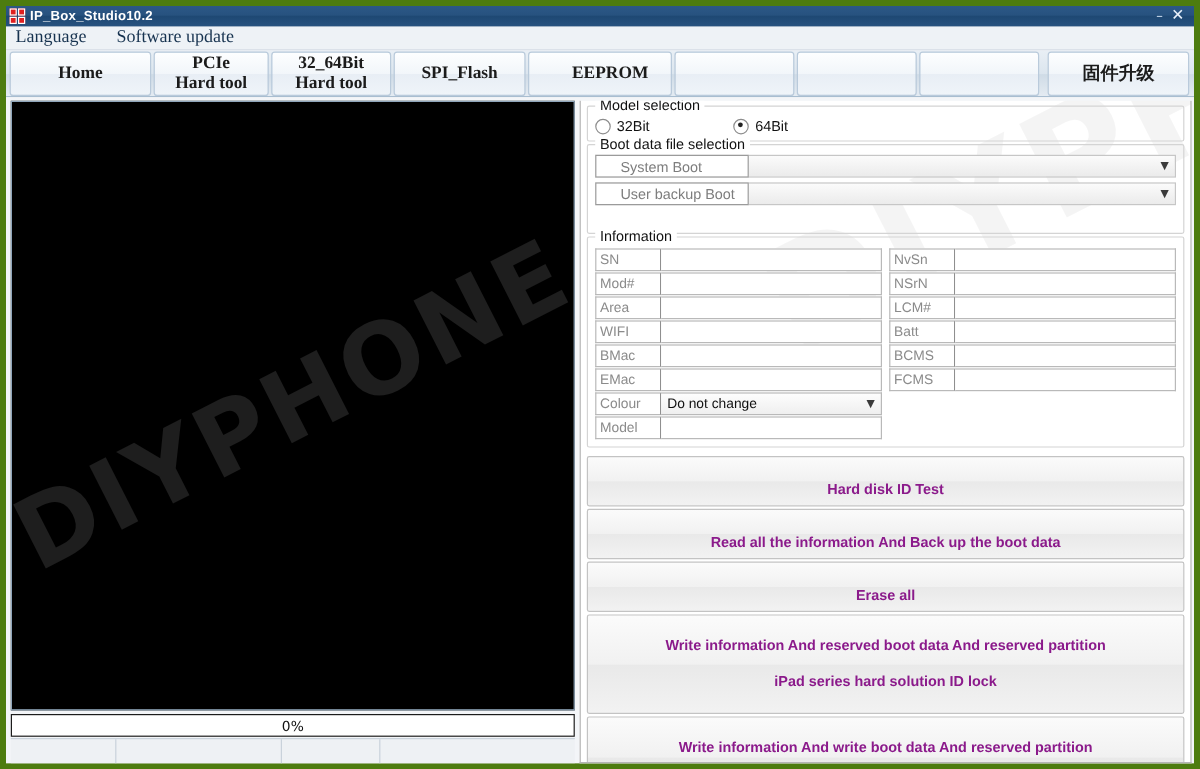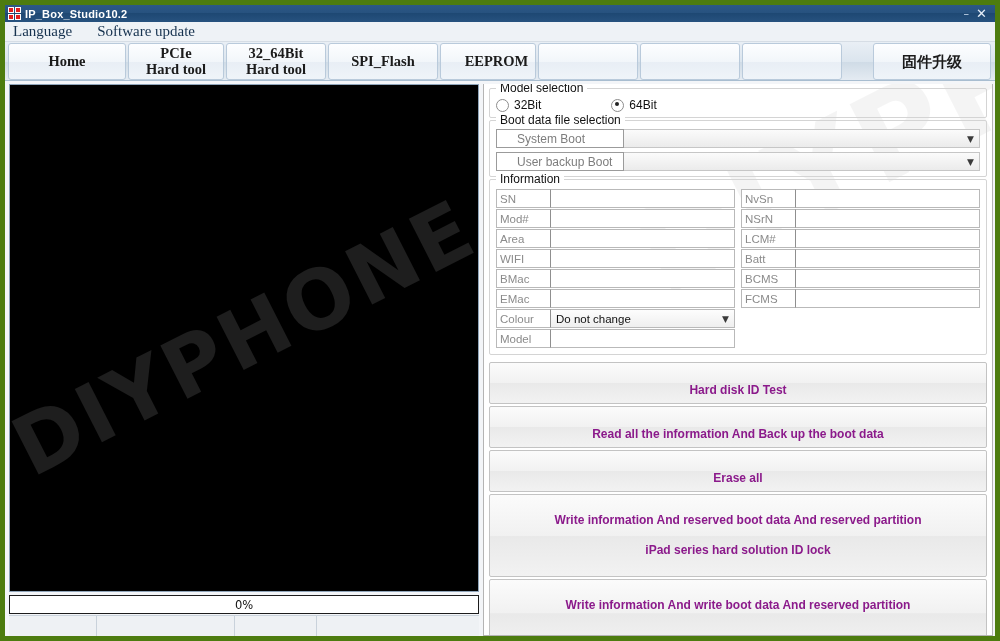--- a/index.html
+++ b/index.html
@@ -108,21 +108,21 @@
     line-height: 1.05;
     cursor: default;
     box-sizing: border-box;
     white-space: pre-line;
     font-family: "Liberation Serif", "DejaVu Serif", serif;
   }
   .main-tab.t-home   { width: 118px; }
   .main-tab.t-pcie   { width: 96px; }
   .main-tab.t-3264   { width: 100px; }
   .main-tab.t-spi    { width: 110px; }
-  .main-tab.t-eeprom { width: 96px; padding-left: 17px; }
+  .main-tab.t-eeprom { width: 120px; padding-left: 17px; }
   .main-tab.t-blank  { width: 100px; }
   .main-tab.t-fw     { width: 118px; margin-left: auto; margin-right: 4px; font-size: 15px;
                        font-family: "Liberation Sans", sans-serif; }
 
   
   .body-split {
     flex: 1 1 auto;
     display: flex;
     min-height: 0;
     background: #f3f5f8;
@@ -307,21 +307,21 @@
   .combo {
     display: flex;
     height: 19px;
     border: 1px solid #c6c6c6;
     background: linear-gradient(to bottom,#fbfbfb,#ebebeb);
     margin-bottom: 4px;
     align-items: stretch;
     box-sizing: border-box;
     cursor: default;
   }
-  .combo:last-child { margin-bottom: 0; gap: 37px; }
+  .combo:last-child { margin-bottom: 18px; gap: 37px; }
   .combo .combo-text {
     width: 128px;
     background: #ffffff;
     border: 1px solid #9b9b9b;
     margin: -1px 0 -1px -1px;
     font-size: 12px;
     color: #7d7d7d;
     display: flex; align-items: center;
     padding-left: 20px;
     box-sizing: border-box;

